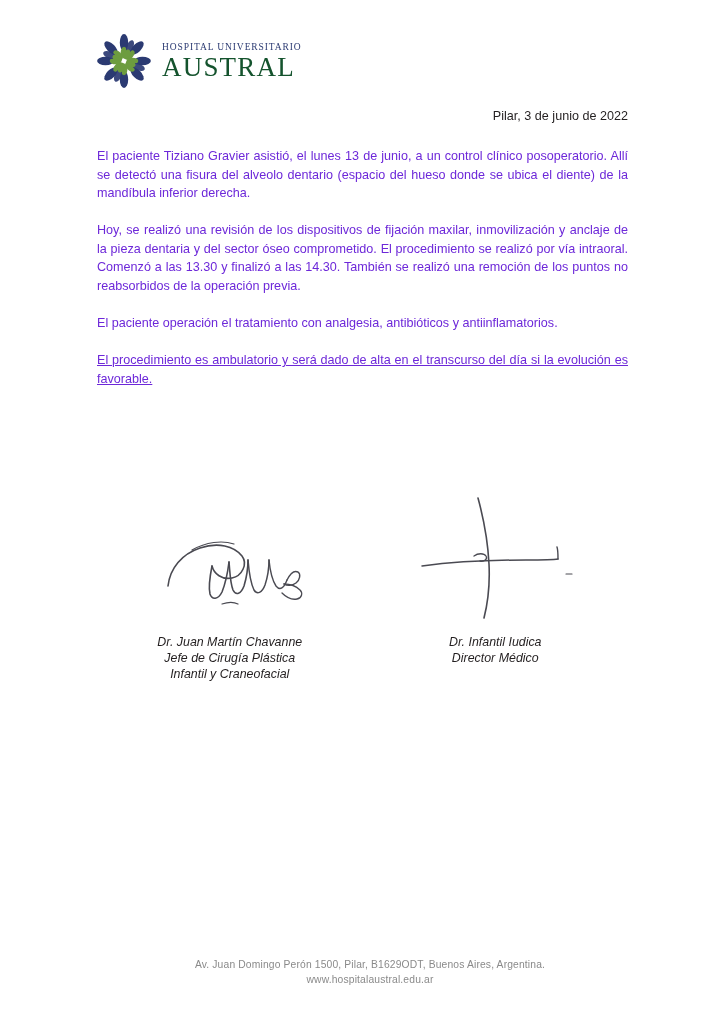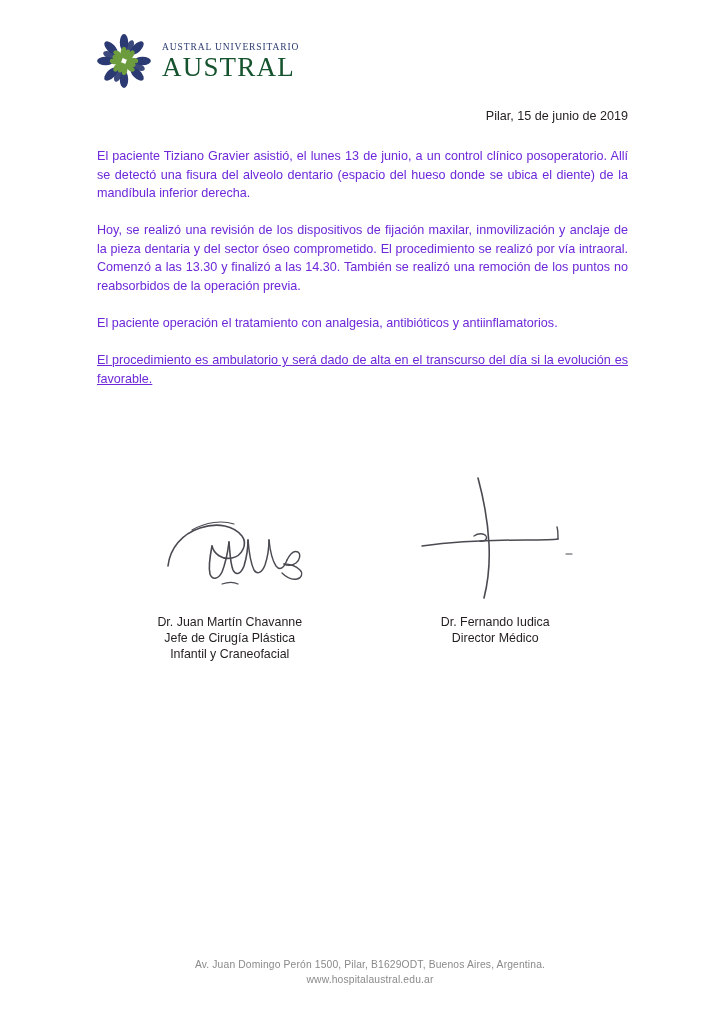--- a/index.html
+++ b/index.html
@@ -78,23 +78,24 @@
     text-align: justify;
     line-height: 1.46;
     hyphens: none;
   }
   p.para:last-child { margin-bottom: 0; text-decoration: underline; }
 
   
   .signatures {
     position: absolute;
     left: 97px;
-    top: 480px;
+    top: 500px;
     width: 531px;
     display: flex;
+    font-style: italic;
   }
   .sig-block {
     flex: 1 1 50%;
     display: flex;
     flex-direction: column;
     align-items: center;
   }
   .sig-ink {
     height: 130px;
     width: 100%;
@@ -182,27 +183,27 @@
             <g transform="rotate(292.5)">
               <ellipse cx="0" cy="-28" rx="6" ry="12" fill="#2b3a72" opacity="0.92"></ellipse>
               <ellipse cx="0" cy="-13" rx="5" ry="9" fill="#6d9c3f"></ellipse>
             </g>
           </g>
           <circle cx="0" cy="0" r="3.2" fill="#ffffff"></circle>
         </g>
       </svg>
     </div>
     <div class="logo-text">
-      <div class="logo-top">AUSTRAL UNIVERSITARIO</div>
+      <div class="logo-top">HOSPITAL UNIVERSITARIO</div>
       <div class="logo-main">AUSTRAL</div>
     </div>
   </div>
 
   <div class="content">
-    <div class="date-line">Pilar, 15 de junio de 2019</div>
+    <div class="date-line">Pilar, 3 de junio de 2022</div>
     <p class="para">El paciente Tiziano Gravier asistió, el lunes 13 de junio, a un control clínico posoperatorio. Allí se detectó una fisura del alveolo dentario (espacio del hueso donde se ubica el diente) de la mandíbula inferior derecha.</p>
     <p class="para">Hoy, se realizó una revisión de los dispositivos de fijación maxilar, inmovilización y anclaje de la pieza dentaria y del sector óseo comprometido. El procedimiento se realizó por vía intraoral. Comenzó a las 13.30 y finalizó a las 14.30. También se realizó una remoción de los puntos no reabsorbidos de la operación previa.</p>
     <p class="para">El paciente operación el tratamiento con analgesia, antibióticos y antiinflamatorios.</p>
     <p class="para">El procedimiento es ambulatorio y será dado de alta en el transcurso del día si la evolución es favorable.</p>
   </div>
 
   <div class="signatures">
 
     <div class="sig-block">
       <div class="sig-ink">
@@ -233,21 +234,21 @@
           <g fill="none" stroke="#4a4a52" stroke-linecap="round" stroke-linejoin="round">
             <path d="M78 8 C84 30 88 54 89 74 C90 94 88 112 84 128" stroke-width="1.6"></path>
             <path d="M22 76 C52 72 92 70 126 70 C142 70 152 70 158 69" stroke-width="1.5"></path>
             <path d="M158 69 C158 64 158 60 157 57" stroke-width="1.4"></path>
             <path d="M74 66 C78 63 84 63 86 66 C88 69 84 72 80 71" stroke-width="1.3"></path>
             <path d="M166 84 L172 84" stroke-width="1.1"></path>
           </g>
         </svg>
       </div>
       <div class="sig-caption">
-        <div>Dr. Fernando Iudica</div>
+        <div>Dr. Infantil Iudica</div>
         <div>Director Médico</div>
       </div>
     </div>
 
   </div>
 
   <div class="footer">
     <div>Av. Juan Domingo Perón 1500, Pilar, B1629ODT, Buenos Aires, Argentina.</div>
     <div>www.hospitalaustral.edu.ar</div>
   </div>

